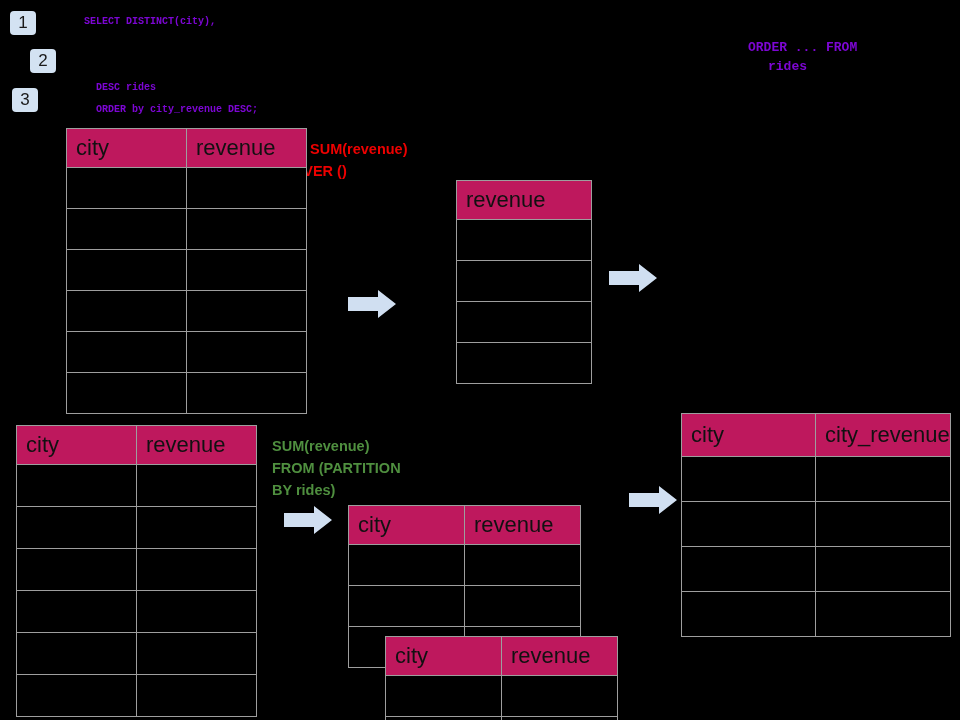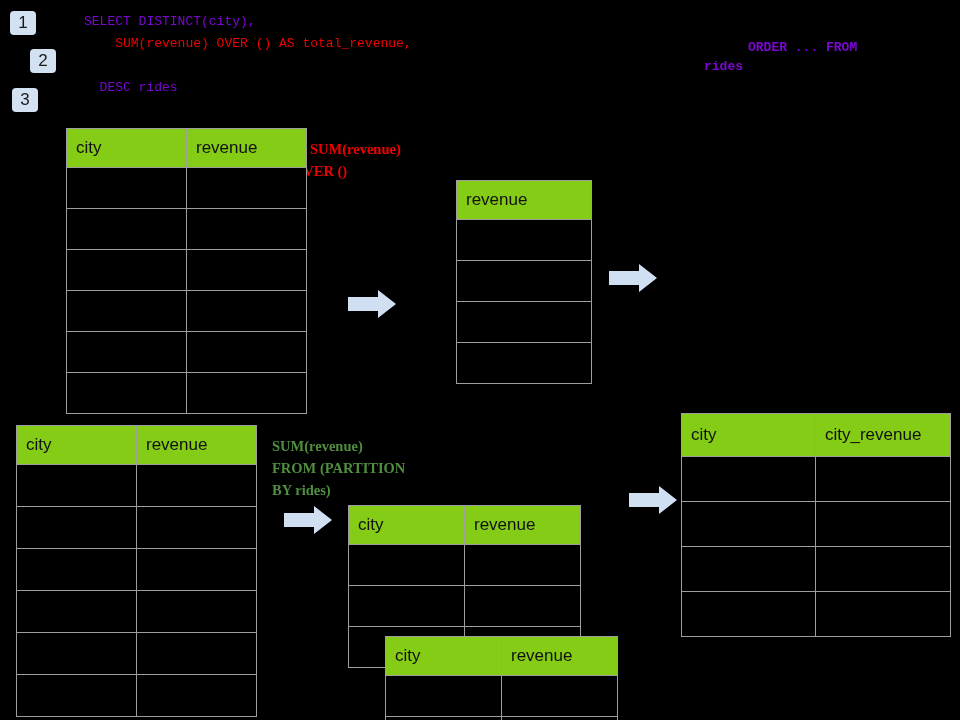--- a/index.html
+++ b/index.html
@@ -28,44 +28,44 @@
     line-height: 24px;
     text-align: center;
     width: 26px;
     height: 24px;
   }
 
   
   .code {
     position: absolute;
     font-family: "Liberation Mono", monospace;
-    font-size: 13px;
+    font-size: 10px;
     line-height: 22px;
     white-space: pre;
-    font-weight: normal;
+    font-weight: bold;
     letter-spacing: 0px;
   }
   .code-purple { color: #7d06d4; }
   .code-red    { color: #ee0000; }
   .code-green  { color: #4f8f3f; }
 
   .snippet {
     position: absolute;
     font-family: "Liberation Mono", monospace;
     font-size: 13px;
     line-height: 19px;
     font-weight: bold;
     white-space: pre;
     color: #7d06d4;
   }
 
   
   .annot {
     position: absolute;
-    font-family: Liberation Serif, serif;
+    font-family: Liberation Sans, sans-serif;
     font-size: 14.5px;
     line-height: 22px;
     font-weight: bold;
     white-space: pre;
   }
   .annot-red   { color: #ee0000; }
   .annot-green { color: #4f8f3f; }
 
   
   .tbl {
@@ -73,25 +73,25 @@
     border-collapse: collapse;
     table-layout: fixed;
     background: #000000;
   }
   .tbl th, .tbl td {
     border: 1px solid #9e9e9e;
     padding: 0;
     margin: 0;
   }
   .tbl th {
-    background: #84cc16;
+    background: #be185d;
     color: #111111;
     font-family: "Liberation Sans", sans-serif;
     font-weight: normal;
-    font-size: 17px;
+    font-size: 22px;
     text-align: left;
     padding: 0 0 0 9px;
   }
   .tbl td {
     background: #000000;
   }
 
   
   .arrow {
     position: absolute;
@@ -101,25 +101,25 @@
 </head>
 <body>
 
 <div id="canvas">
 
   <div class="badge" style="left:10px; top:11px;">1</div>
   <div class="badge" style="left:30px; top:49px;">2</div>
   <div class="badge" style="left:12px; top:88px;">3</div>
 
   <div class="code code-purple" style="left:84px; top:11px;">SELECT DISTINCT(city),</div>
-  <div class="code code-red" style="left:84px; top:33px;">    SUM(revenue) OVER () AS total_revenue,</div>
   <div class="code code-purple" style="left:84px; top:77px;">  DESC rides</div>
+  <div class="code code-purple" style="left:84px; top:99px;">  ORDER by city_revenue DESC;</div>
 
   <div class="snippet" style="left:748px; top:38px;">ORDER ... FROM</div>
-  <div class="snippet" style="left:704px; top:57px;">rides</div>
+  <div class="snippet" style="left:768px; top:57px;">rides</div>
 
   <div class="annot annot-red" style="left:310px; top:138px;">SUM(revenue)</div>
   <div class="annot annot-red" style="left:292px; top:160px;">OVER ()</div>
 
   <div class="annot annot-green" style="left:272px; top:435px;">SUM(revenue)</div>
   <div class="annot annot-green" style="left:272px; top:457px;">FROM (PARTITION</div>
   <div class="annot annot-green" style="left:272px; top:479px;">BY rides)</div>
 
   <table class="tbl" style="left:66px; top:128px; width:240px; z-index:5;">
     <colgroup>

